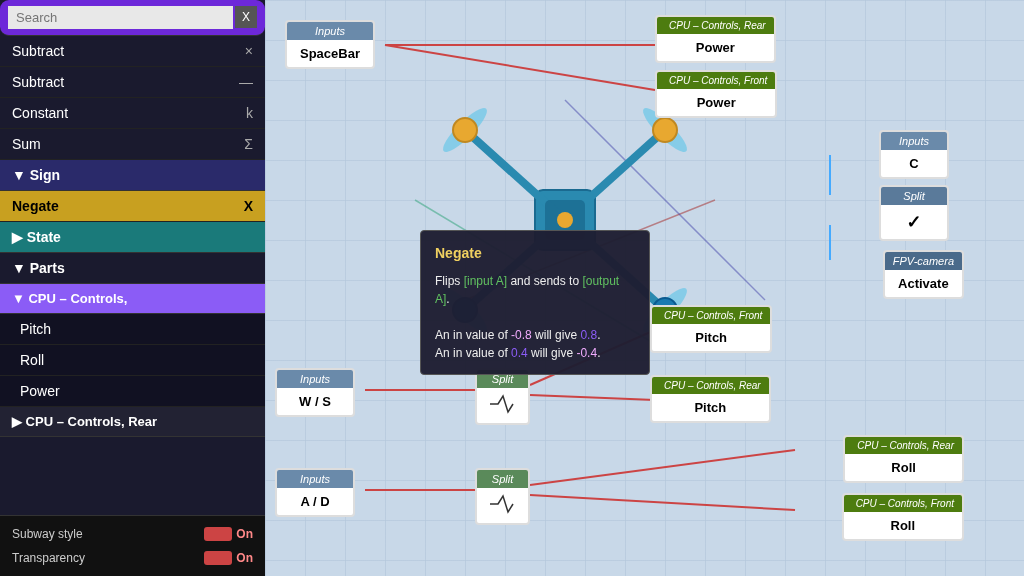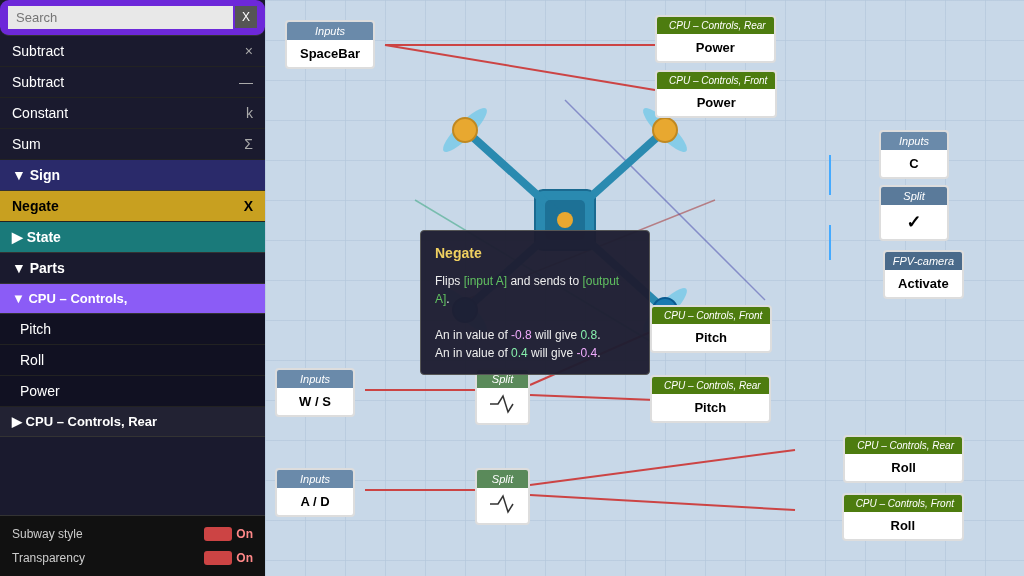--- a/index.html
+++ b/index.html
@@ -243,21 +243,21 @@
 
     #negate-tooltip .tooltip-title {
       font-size: 14px;
       font-weight: bold;
       color: #f0d060;
       margin-bottom: 8px;
     }
 
     #negate-tooltip .highlight-a { color: #60c060; }
     #negate-tooltip .highlight-neg { color: #f0abfc; }
-    #negate-tooltip .highlight-pos { color: #86efac; }
+    #negate-tooltip .highlight-pos { color: #8b5cf6; }
 
     .drone-img {
       position: absolute;
       left: 160px;
       top: 80px;
       width: 280px;
       height: 280px;
     }
 
     

